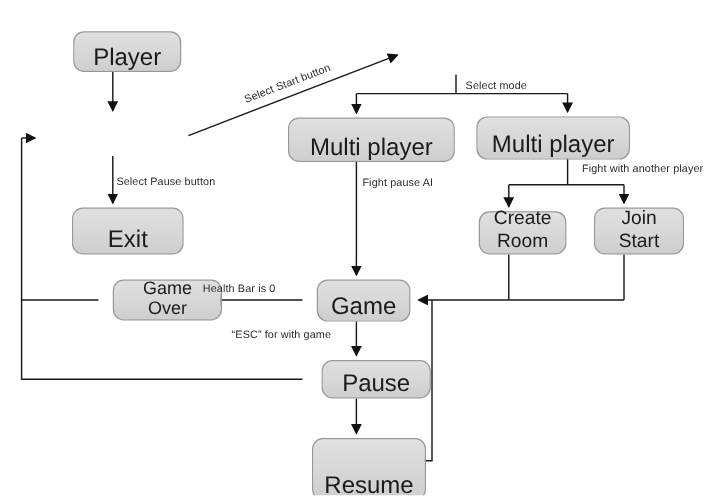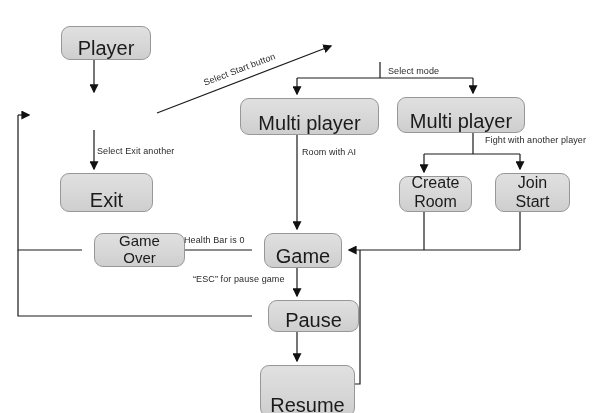--- a/index.html
+++ b/index.html
@@ -120,20 +120,20 @@
 
   <div class="node" style="left:256px;top:300px;width:91px;height:32px">
     <span class="nl">Pause</span>
   </div>
 
   <div class="node" style="left:248px;top:365px;width:95px;height:52px">
     <span class="nl">Resume</span>
   </div>
 
   <span class="elab rot" style="left:204px;top:78px">Select Start button</span>
-  <span class="elab" style="left:97px;top:146px">Select Exit another</span>
+  <span class="elab" style="left:97px;top:146px">Select Pause button</span>
   <span class="elab" style="left:388px;top:66px">Select mode</span>
-  <span class="elab" style="left:302px;top:147px">Room with AI</span>
+  <span class="elab" style="left:302px;top:147px">Fight pause AI</span>
   <span class="elab" style="left:485px;top:135px">Fight with another player</span>
-  <span class="elab" style="left:184px;top:235px">Health Bar is 0</span>
-  <span class="elab" style="left:193px;top:274px">“ESC” for pause game</span>
+  <span class="elab" style="left:169px;top:235px">Health Bar is 0</span>
+  <span class="elab" style="left:193px;top:274px">“ESC” for with game</span>
 
 </div>
 
 </body></html>

